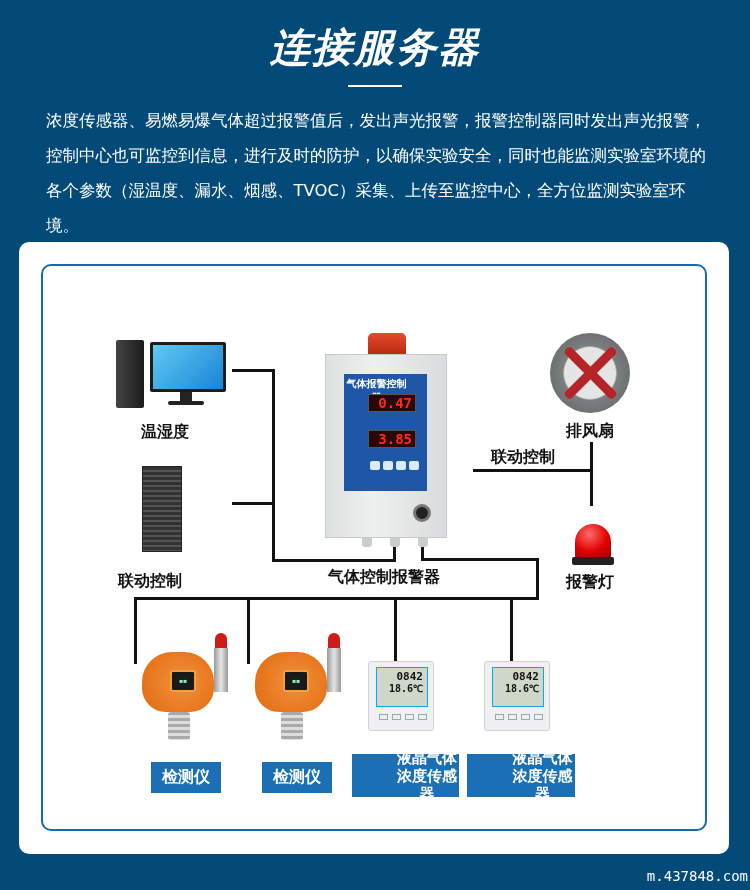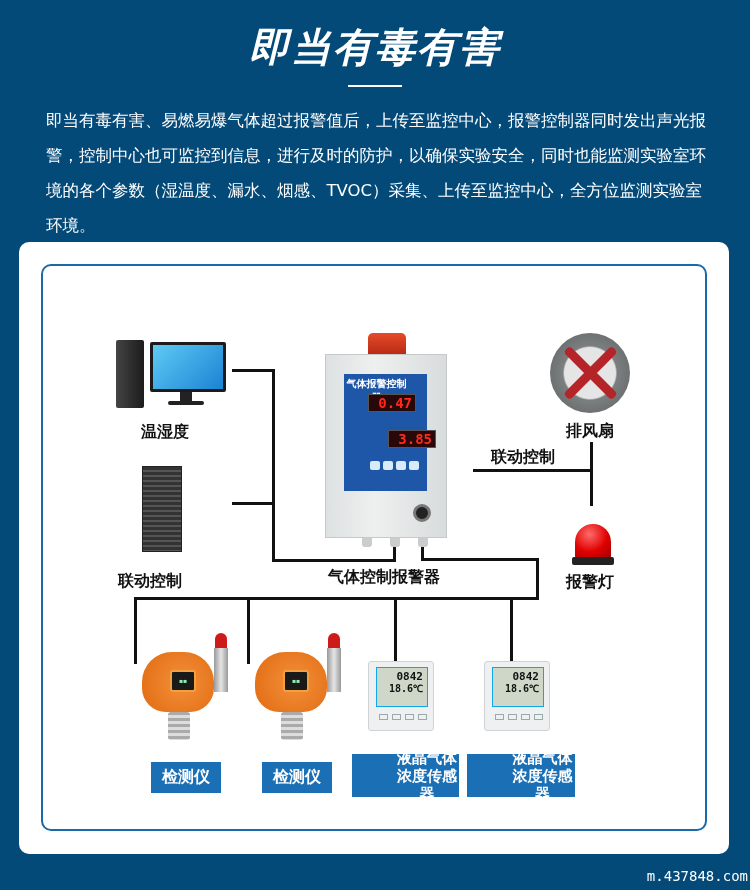--- a/index.html
+++ b/index.html
@@ -61,23 +61,23 @@
   .lcd { position: absolute; width: 66px; height: 70px; background: #eef0f1; border: 1px solid #d0d3d5; border-radius: 3px; }
   .lcd-screen { position: absolute; left: 7px; top: 5px; width: 52px; height: 40px; background: #cfd7c8; border: 1px solid #0ea5e9; font-family: "DejaVu Sans Mono", monospace; color: #111; text-align: right; padding-right: 4px; }
   .lcd-l1 { font-size: 11px; font-weight: bold; line-height: 13px; margin-top: 2px; }
   .lcd-l2 { font-size: 10px; font-weight: bold; line-height: 12px; }
   .lcd-keys { position: absolute; left: 10px; top: 52px; display: flex; gap: 4px; }
   .lcd-keys span { width: 9px; height: 6px; border: 1px solid #9aa; display: block; }
 </style>
 </head>
 <body>
 
-<div class="title">即当有毒有害</div>
+<div class="title">连接服务器</div>
 <div class="title-rule"></div>
-<div class="intro">即当有毒有害、易燃易爆气体超过报警值后，上传至监控中心，报警控制器同时发出声光报警，控制中心也可监控到信息，进行及时的防护，以确保实验安全，同时也能监测实验室环境的各个参数（湿温度、漏水、烟感、TVOC）采集、上传至监控中心，全方位监测实验室环境。</div>
+<div class="intro">浓度传感器、易燃易爆气体超过报警值后，发出声光报警，报警控制器同时发出声光报警，控制中心也可监控到信息，进行及时的防护，以确保实验安全，同时也能监测实验室环境的各个参数（湿温度、漏水、烟感、TVOC）采集、上传至监控中心，全方位监测实验室环境。</div>
 
 <div class="card"></div>
 <div class="inner"></div>
 
 <div class="line" style="left:232px;top:369px;width:43px;height:3px;"></div>
 <div class="line" style="left:272px;top:369px;width:3px;height:193px;"></div>
 <div class="line" style="left:232px;top:502px;width:42px;height:3px;"></div>
 <div class="line" style="left:272px;top:559px;width:124px;height:3px;"></div>
 <div class="line" style="left:393px;top:546px;width:3px;height:15px;"></div>
 <div class="line" style="left:421px;top:546px;width:3px;height:14px;"></div>
@@ -103,21 +103,21 @@
 
 <div class="server"></div>
 <div class="label" style="left:118px;top:571px;">联动控制</div>
 
 <div>
   <div class="ctrl-siren"></div>
   <div class="ctrl-box"></div>
   <div class="ctrl-panel">
     <div class="ctrl-panel-title">气体报警控制器</div>
     <div class="led" style="top:20px;">0.47</div>
-    <div class="led" style="top:56px;margin-left:20px;">3.85</div>
+    <div class="led" style="top:56px;">3.85</div>
     <div class="ctrl-btns">
         <span></span>
         <span></span>
         <span></span>
         <span></span>
       </div>
   </div>
   <div class="ctrl-knob"></div>
   <div class="port" style="left:362px;"></div>
   <div class="port" style="left:390px;"></div>

